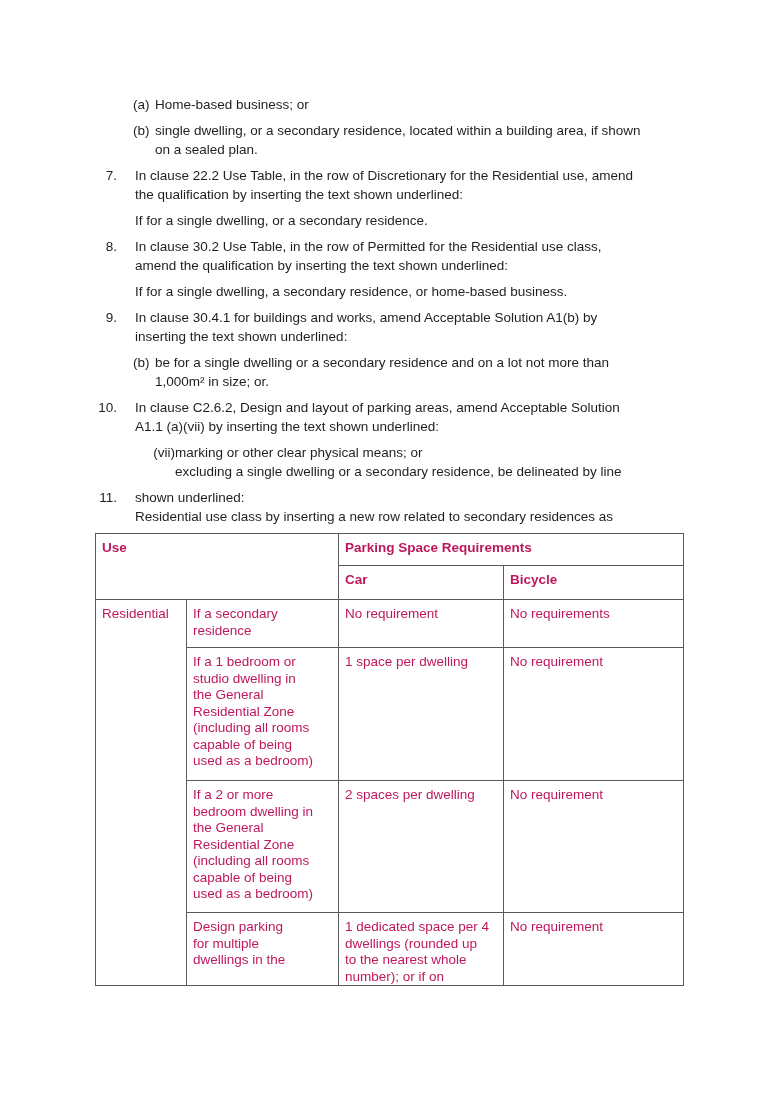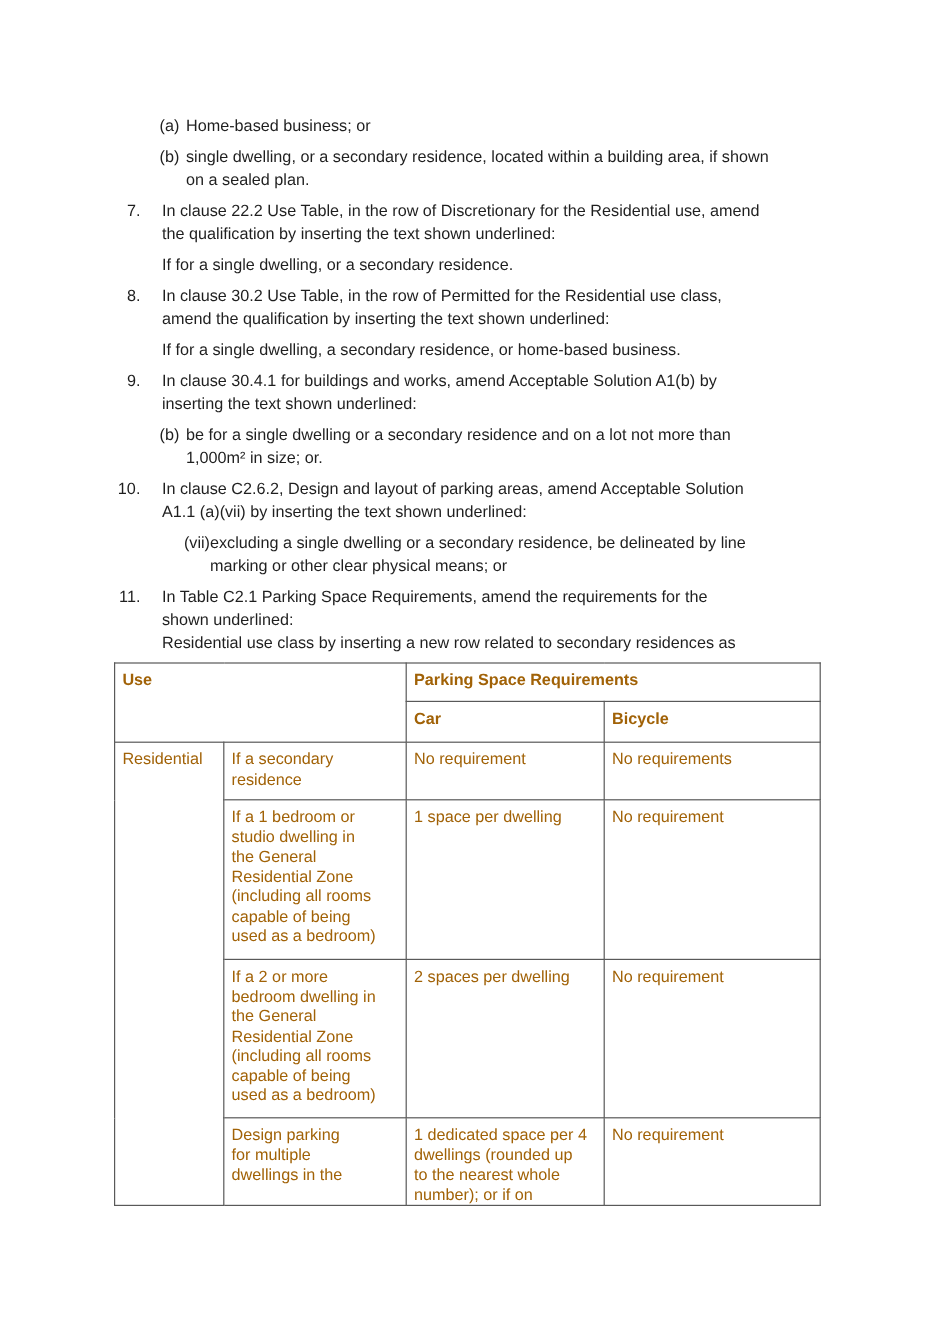--- a/index.html
+++ b/index.html
@@ -14,21 +14,21 @@
   .lvl3 { margin-left:175px; }
   .marker { position:absolute; top:0; white-space:nowrap; }
   .m1 { left:-40px; width:22px; text-align:right; }
   .m2 { left:-22px; width:22px; text-align:left; }
   .m3 { left:-36px; width:36px; text-align:right; }
   .u { text-decoration-thickness:1px; text-underline-offset:2px; text-decoration-skip-ink:none; }
   .line { white-space:nowrap; }
 
   table.ptable {
     border-collapse:collapse; table-layout:fixed; width:588px;
-    margin-left:95px; font-size:13.5px; line-height:16.5px; color:#a16207;
+    margin-left:95px; font-size:13.5px; line-height:16.5px; color:#be185d;
   }
   .ptable th, .ptable td {
     border:1px solid #595959; vertical-align:top; text-align:left;
     padding:6px 6px 0 6px; overflow:hidden;
   }
   .ptable th { font-weight:bold; }
   tr.hr1 { height:32px; }
   tr.hr2 { height:34px; }
   tr.br1 { height:48px; }
   tr.br2 { height:133px; }
@@ -77,26 +77,25 @@
           <div class="line"><span>be for a single dwelling </span><span class="u">or a secondary residence</span><span> and on a lot not more than</span></div>
           <div class="line"><span>1,000m² in size; or.</span></div>
         </div>
         <div class="blk lvl1">
           <span class="marker m1">10.</span>
           <div class="line"><span>In clause C2.6.2, Design and layout of parking areas, amend Acceptable Solution</span></div>
           <div class="line"><span>A1.1 (a)(vii) by inserting the text shown underlined:</span></div>
         </div>
         <div class="blk lvl3">
           <span class="marker m3">(vii)</span>
+          <div class="line"><span>marking or other clear physical means; or</span></div>
           <div class="line"><span>excluding a single dwelling </span><span class="u">or a secondary residence,</span><span> be delineated by line</span></div>
-          <div class="line"><span>marking or other clear physical means; or</span></div>
         </div>
         <div class="blk lvl1">
           <span class="marker m1">11.</span>
-          <div class="line"><span>In Table C2.1 Parking Space Requirements, amend the requirements for the</span></div>
           <div class="line"><span>shown underlined:</span></div>
           <div class="line"><span>Residential use class by inserting a new row related to secondary residences as</span></div>
         </div>
       </div>
 
     <table class="ptable">
       <colgroup>
         <col style="width:91px">
           <col style="width:152px">
           <col style="width:165px">

